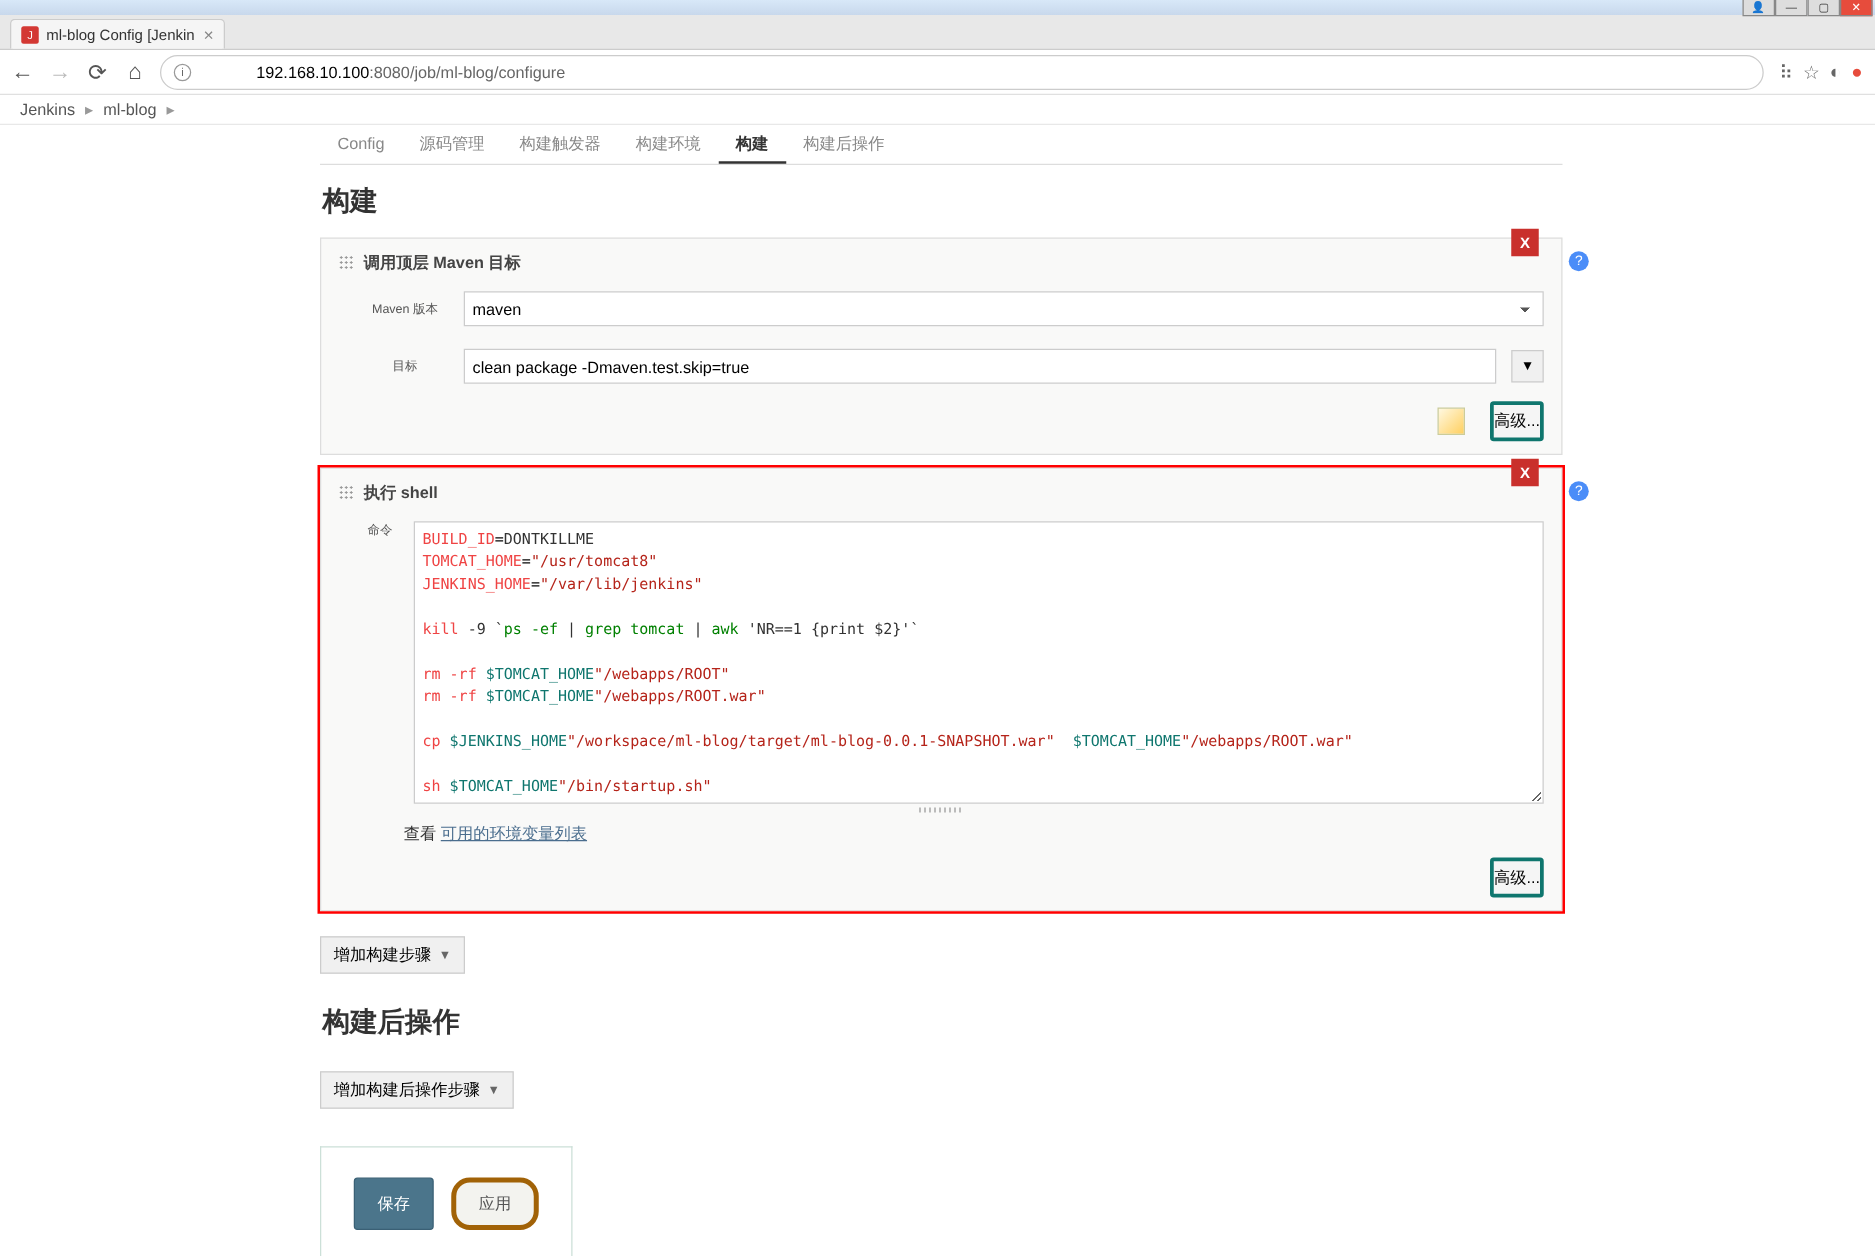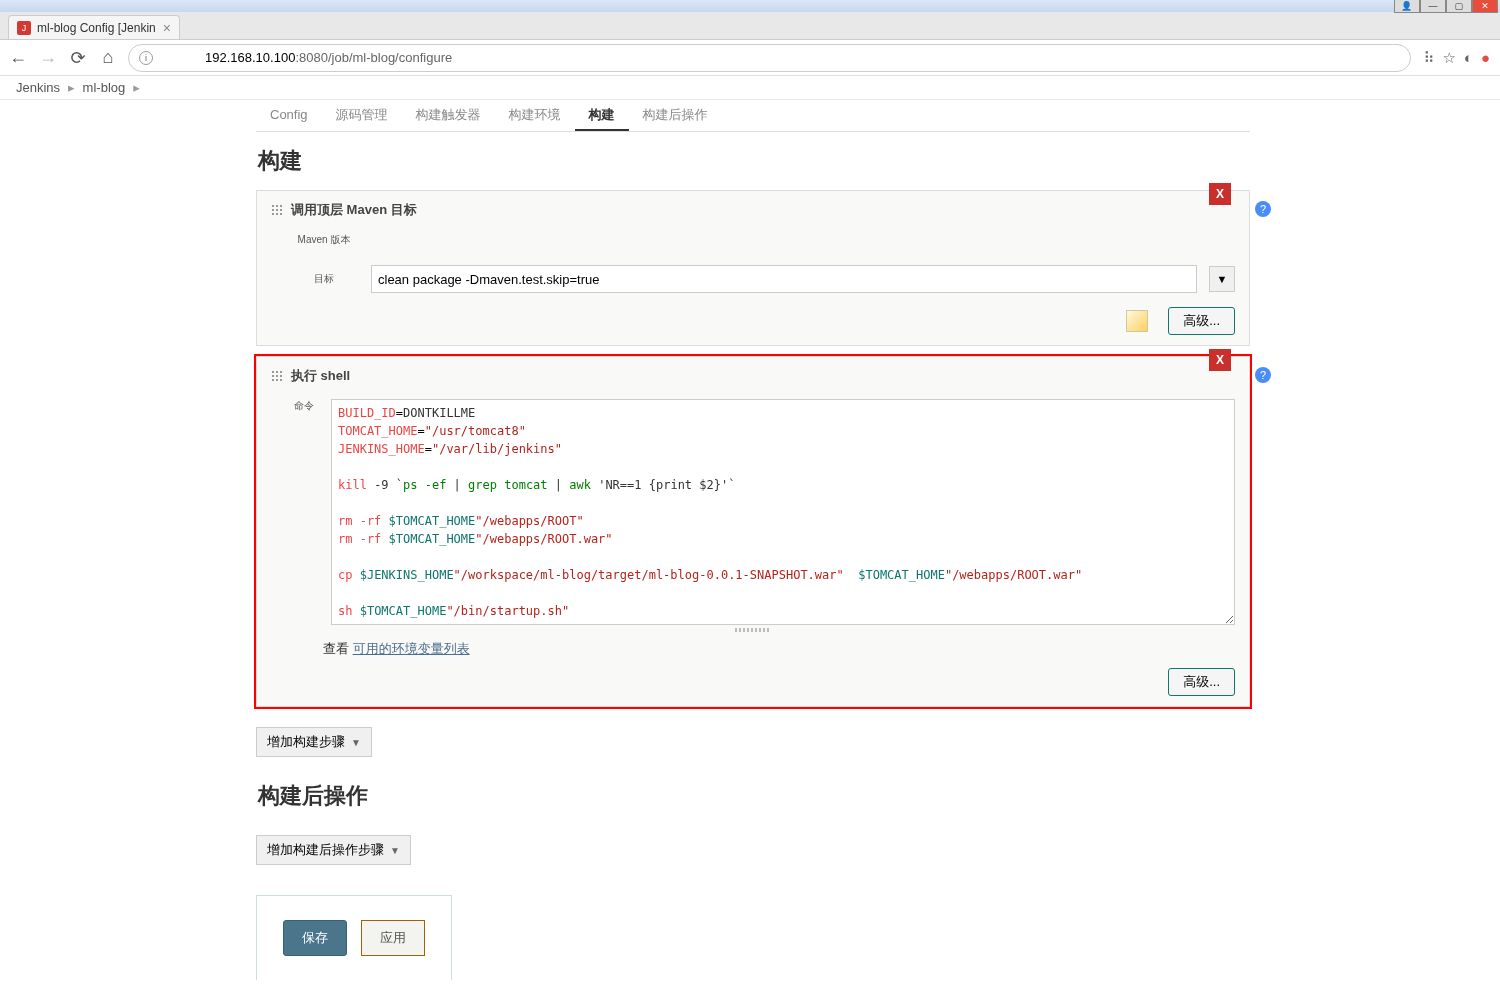--- a/index.html
+++ b/index.html
@@ -48,38 +48,38 @@
     .help-icon { position: absolute; top: 10px; right: -22px; width: 16px; height: 16px; border-radius: 8px; background: #4b8df8; color: #fff; display: flex; align-items: center; justify-content: center; font-size: 11px; cursor: pointer; }
     
     .form-row { display: flex; align-items: center; gap: 12px; padding: 4px 0 4px 18px; }
     .form-label { width: 70px; text-align: center; color: #555; font-size: 10px; }
     .form-input, .form-select { flex: 1; height: 28px; border: 1px solid #ccc; padding: 0 6px; font-size: 13px; background: #fff; }
     .form-select { appearance: none; -webkit-appearance: none; background-image: linear-gradient(45deg, transparent 50%, #555 50%), linear-gradient(135deg, #555 50%, transparent 50%); background-position: calc(100% - 14px) 12px, calc(100% - 10px) 12px; background-size: 4px 4px; background-repeat: no-repeat; }
     .expand-btn { width: 26px; height: 26px; border: 1px solid #ccc; background: #f0f0f0; font-size: 11px; cursor: pointer; }
     
     .adv-row { display: flex; justify-content: flex-end; gap: 6px; padding: 10px 0 0 0; align-items: center; }
     .adv-icon { width: 22px; height: 22px; background: linear-gradient(135deg,#fff8e0,#ffd060); border: 1px solid #cc9; }
-    .adv-btn { padding: 4px 14px; border: 1px solid #0f766e; background: #f5f5f5; border-radius: 3px; font-size: 13px; cursor: pointer; margin-left: 14px; }
+    .adv-btn { padding: 4px 0; border: 3px solid #0f766e; background: #f5f5f5; border-radius: 3px; font-size: 13px; cursor: pointer; margin-left: 14px; }
     
     .code-area { flex: 1; min-height: 200px; border: 1px solid #ccc; background: #fff; font-family: monospace; font-size: 12px; padding: 4px 6px; white-space: pre; overflow-x: auto; line-height: 1.5; resize: vertical; }
     .code-area .kw { color: #ef4444; }
     .code-area .eq { color: #000; }
     .code-area .str { color: #b5241a; }
     .code-area .var { color: #0f766e; }
     .code-area .op { color: #008000; }
     
     .look-row { padding: 6px 0 0 52px; font-size: 13px; }
     .look-row a { color: #4b6e8e; text-decoration: underline; }
     
     .dropdown-btn { padding: 5px 10px; border: 1px solid #ccc; background: #f0f0f0; cursor: pointer; display: inline-flex; align-items: center; gap: 6px; font-size: 13px; margin: 10px 0; }
     .dd-arrow { font-size: 10px; color: #666; }
     
     .save-area { border: 1px solid #cce0d8; border-bottom: none; display: inline-flex; gap: 14px; padding: 24px 26px; margin-top: 20px; }
     .save-btn { padding: 8px 18px; background: #4b758b; color: #fff; border: 1px solid #3a6075; border-radius: 3px; cursor: pointer; font-size: 13px; }
-    .apply-btn { padding: 8px 18px; background: #f3f3ef; border: 1px solid #a16207; border-radius: 0; cursor: pointer; font-size: 13px; color: #555; }
+    .apply-btn { padding: 8px 18px; background: #f3f3ef; border: 4px solid #a16207; border-radius: 15px; cursor: pointer; font-size: 13px; color: #555; }
     
     .resize-grip { height: 6px; display: flex; justify-content: center; margin-top: -1px; }
     .resize-grip span { width: 36px; height: 4px; background: repeating-linear-gradient(90deg,#bbb,#bbb 2px,transparent 2px,transparent 4px); }
   </style>
 </head>
 <body>
 
 <div class="browser-titlebar">
   <div class="win-btn">👤</div>
   <div class="win-btn">—</div>
@@ -137,20 +137,23 @@
   
   <div class="build-block">
     <div class="delete-x">X</div>
     <div class="help-icon">?</div>
     <div class="block-header">
       <span class="drag-handle"></span>
       <span>调用顶层 Maven 目标</span>
     </div>
     <div class="form-row">
       <div class="form-label">Maven 版本</div>
+      <select class="form-select">
+        <option>maven</option>
+      </select>
     </div>
     <div class="form-row" style="margin-top:10px;">
       <div class="form-label">目标</div>
       <input class="form-input" value="clean package -Dmaven.test.skip=true" style="">
       <button class="expand-btn">▼</button>
     </div>
     <div class="adv-row">
       <span class="adv-icon"></span>
       <button class="adv-btn">高级...</button>
     </div>

